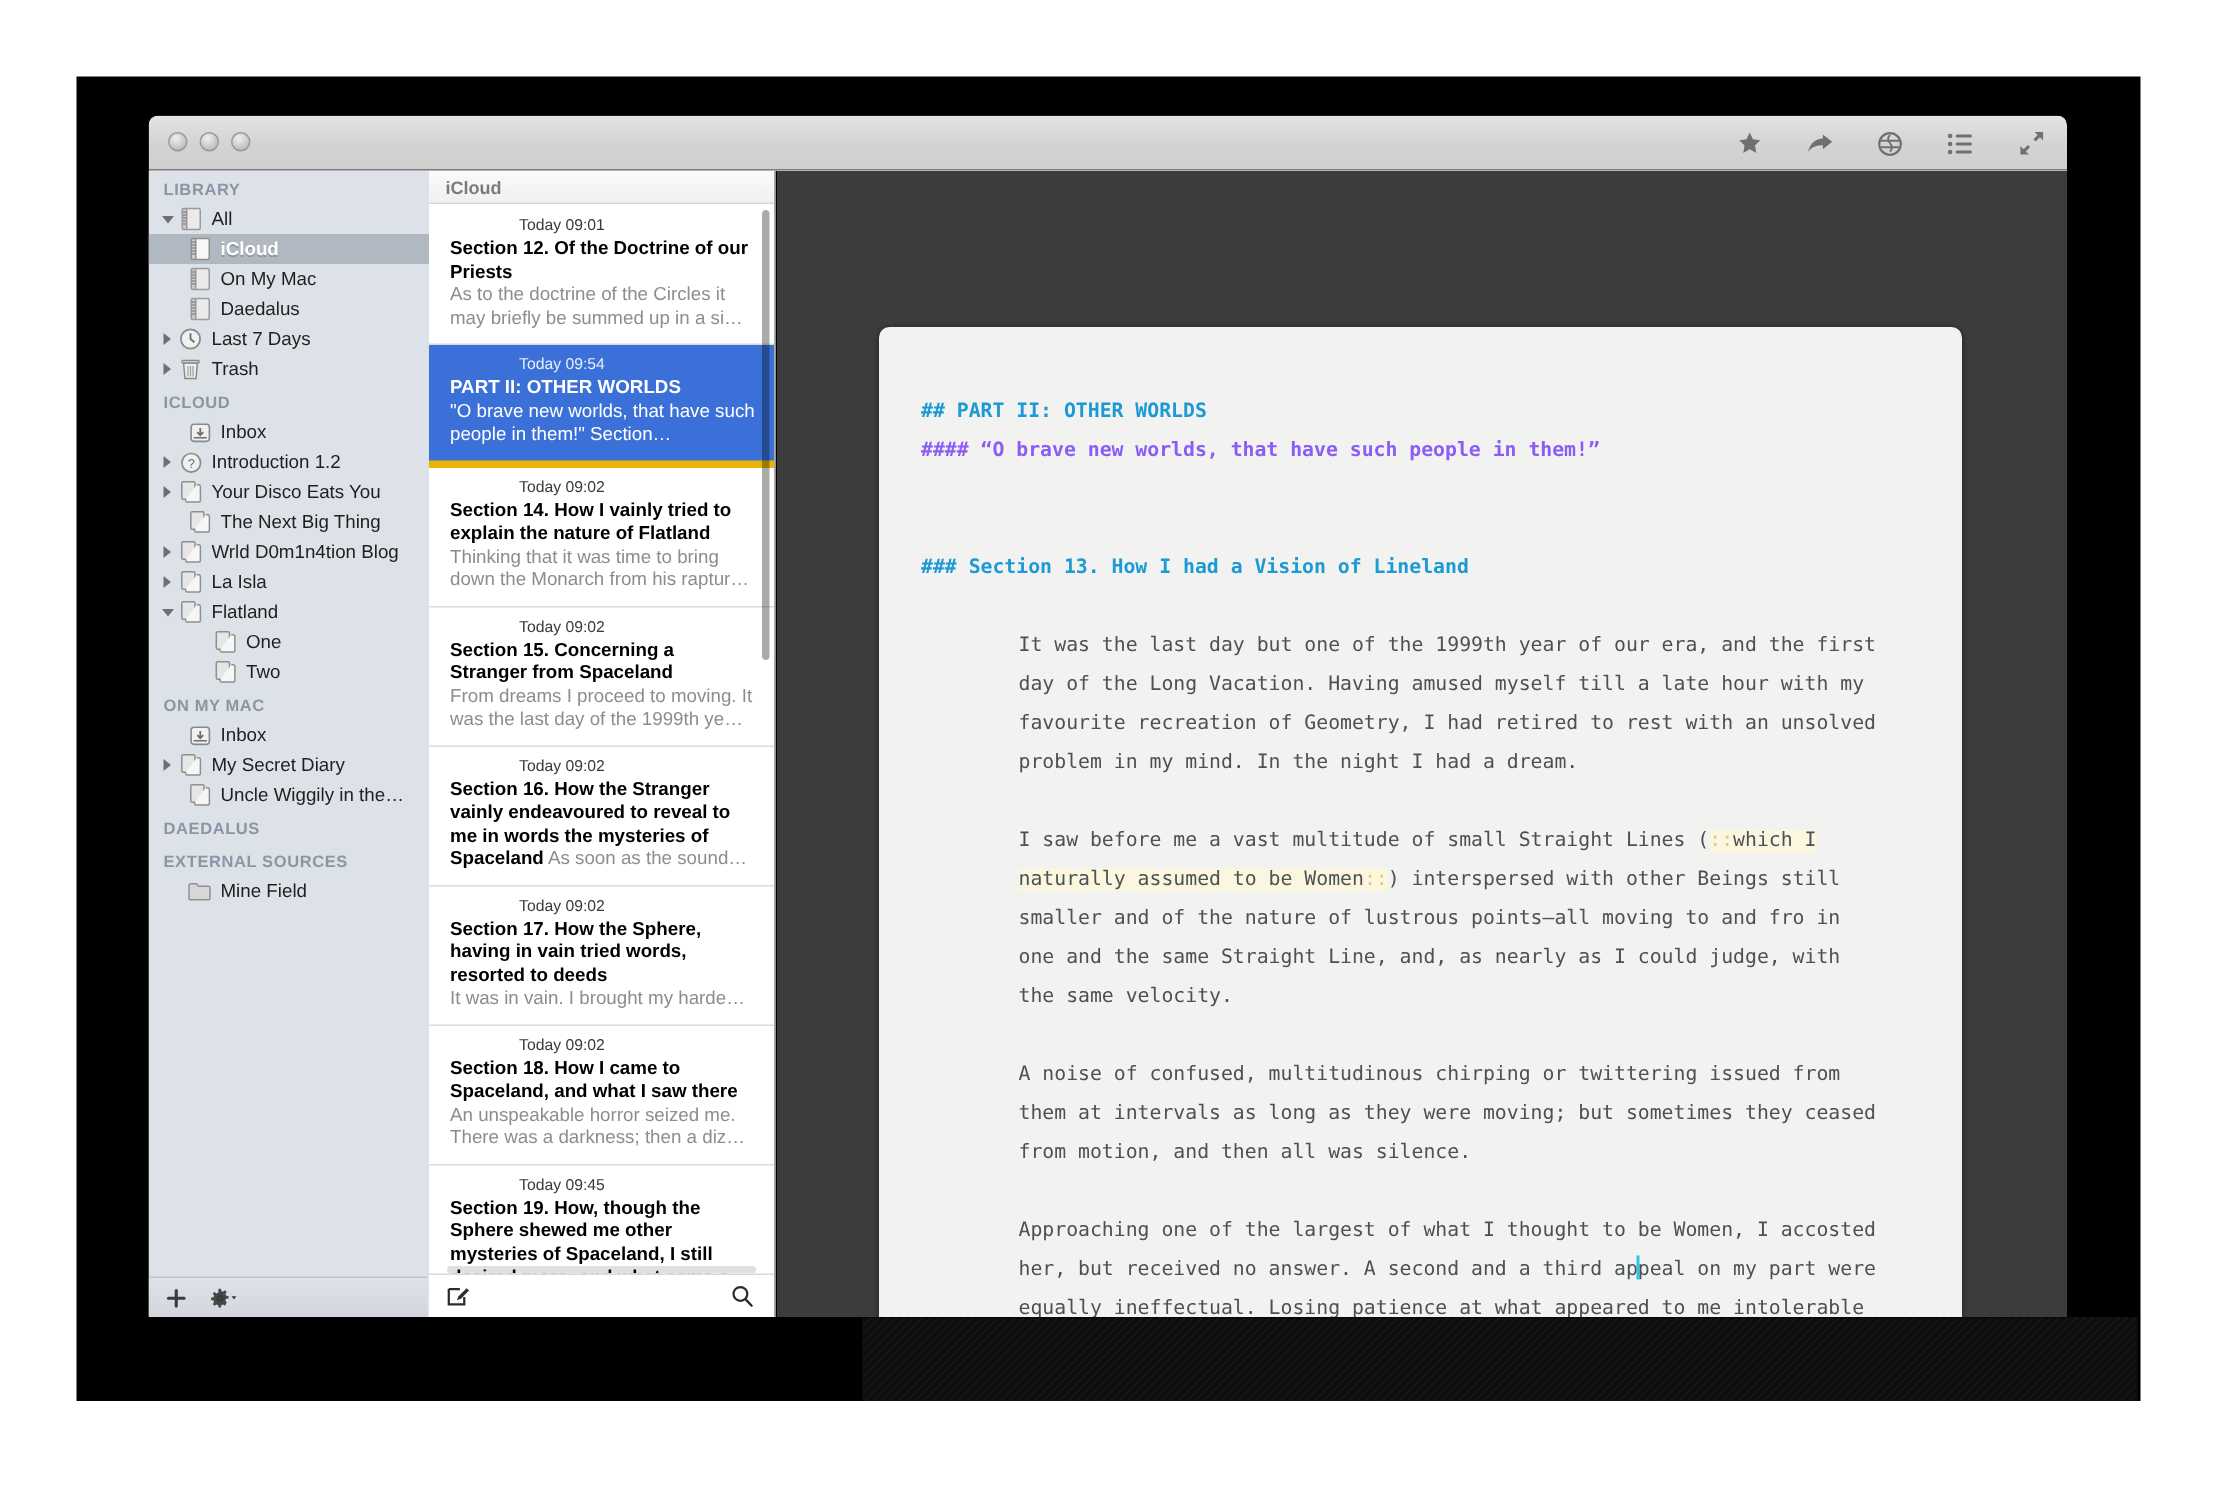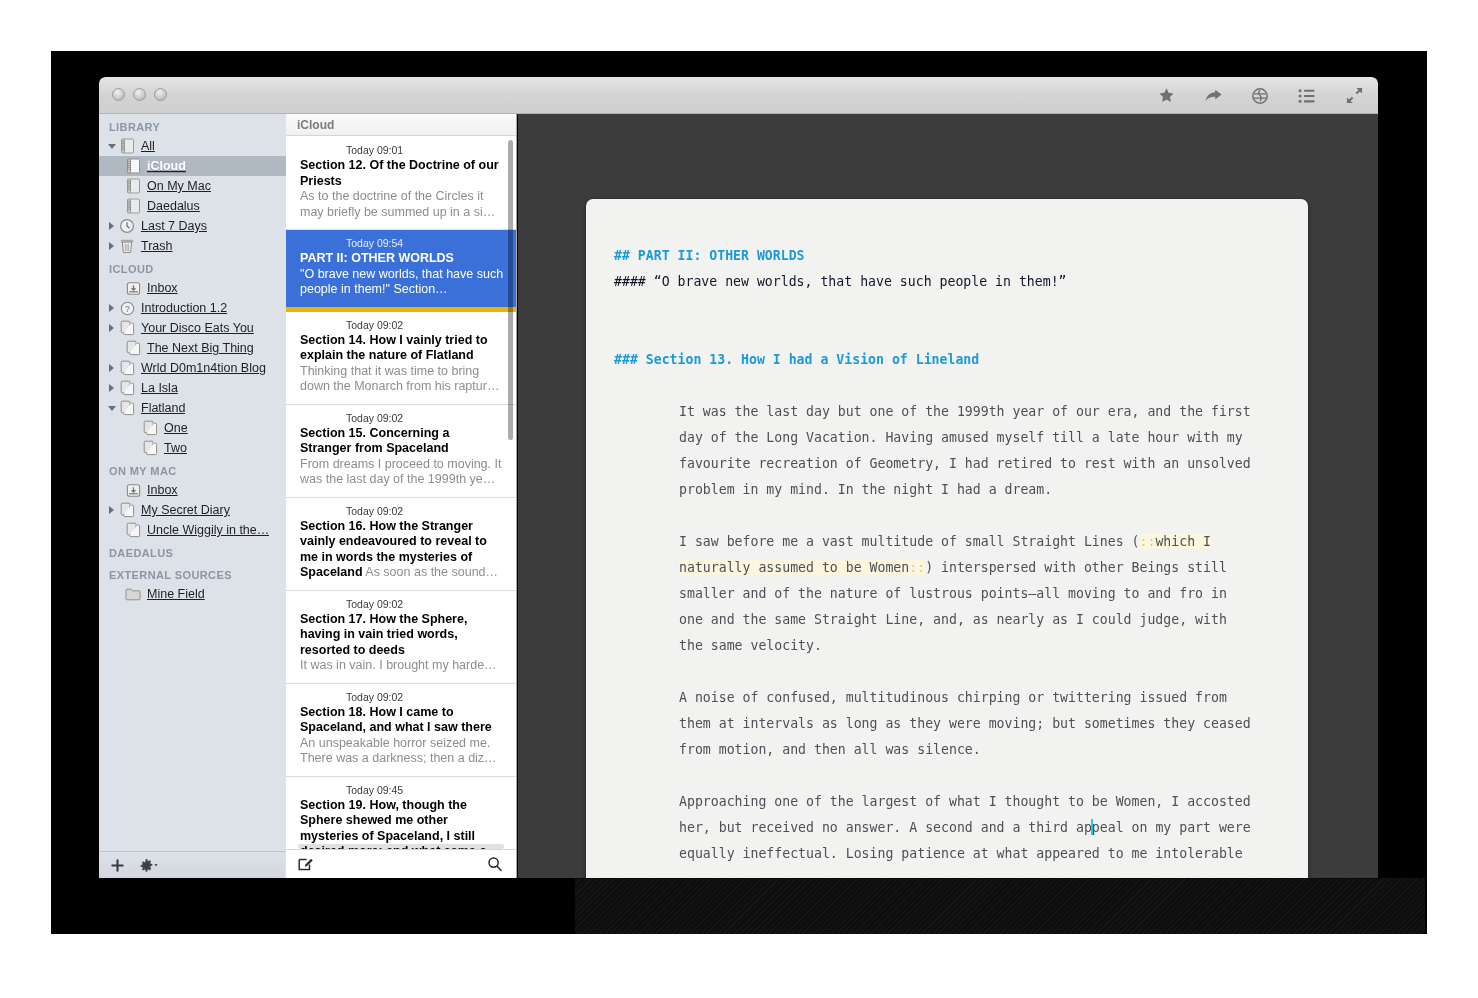--- a/index.html
+++ b/index.html
@@ -55,21 +55,21 @@
     border-right:1px solid #b9bcc0;
     overflow:hidden;
   }
   .sb-scroll { position:absolute; left:0; top:0; right:0; bottom:27px; overflow:hidden; }
   .sb-group {
     font-size:11px; font-weight:bold; color:#8c95a3; letter-spacing:0.4px;
     padding:7px 0 3px 10px; text-transform:uppercase;
   }
   .sb-row {
     display:flex; align-items:center; height:20px; padding-left:6px;
-    font-size:12.5px; color:#1f1f1f; white-space:nowrap;text-decoration:underline;
+    font-size:12.5px; color:#1f1f1f; white-space:nowrap;
   }
   .sb-row.sel { background:#b0b8c2; }
   .sb-row.sel .sb-label { color:#ffffff; font-weight:bold; text-shadow:0 1px 0 rgba(0,0,0,0.18); }
   .tw { width:13px; height:13px; flex:0 0 13px; display:flex; align-items:center; justify-content:center; }
   .tw i { display:block; width:0; height:0; }
   .tw.right i { border-left:5px solid #6b6f76; border-top:4px solid transparent; border-bottom:4px solid transparent; }
   .tw.down i { border-top:5px solid #6b6f76; border-left:4px solid transparent; border-right:4px solid transparent; }
   .sb-icon { width:18px; height:16px; flex:0 0 18px; margin-right:5px; display:flex; align-items:center; justify-content:center; }
   .sb-label { overflow:hidden; text-overflow:ellipsis; }
   .ind0 { padding-left:6px; }
@@ -122,34 +122,34 @@
     position:absolute; left:12px; bottom:29px; width:206px; height:5px;
     border-radius:3px; background:rgba(0,0,0,0.12);
   }
 
   
   .editor-bg {
     position:absolute; left:419px; top:37px; width:860px; height:764px;
     background:#3c3c3c;
   }
   .paper {
-    position:absolute; left:68px; top:85px; width:722px; height:700px;
+    position:absolute; left:68px; top:104px; width:722px; height:700px;
     background:#f2f2f0;
     border-radius:7px;
     box-shadow: 0 1px 4px rgba(0,0,0,0.45);
     overflow:hidden;
   }
   .doc {
     padding:44px 0 0 0;
     font-family:"DejaVu Sans Mono","Liberation Mono",monospace;
     font-size:13.2px; line-height:26px;
   }
   .doc .line { white-space:pre; padding-left:28px; }
   .h2 { color:#1c9ad6; font-weight:bold; }
-  .h4 { color:#0f172a; font-weight:normal; }
+  .h4 { color:#8b5cf6; font-weight:bold; }
   .h3 { color:#1c9ad6; font-weight:bold; }
   .para { color:#4b5157; padding-left:58px !important;margin-left:35px; }
   .blank { height:26px; }
   .mark { background:#fbf6dd; }
   .mark .delim { color:#d9c98a; }
   .caret {
     display:inline-block; width:2px; height:16px; background:#29c6e8;
     vertical-align:-3px; margin:0 -1px;
   }
 </style>

